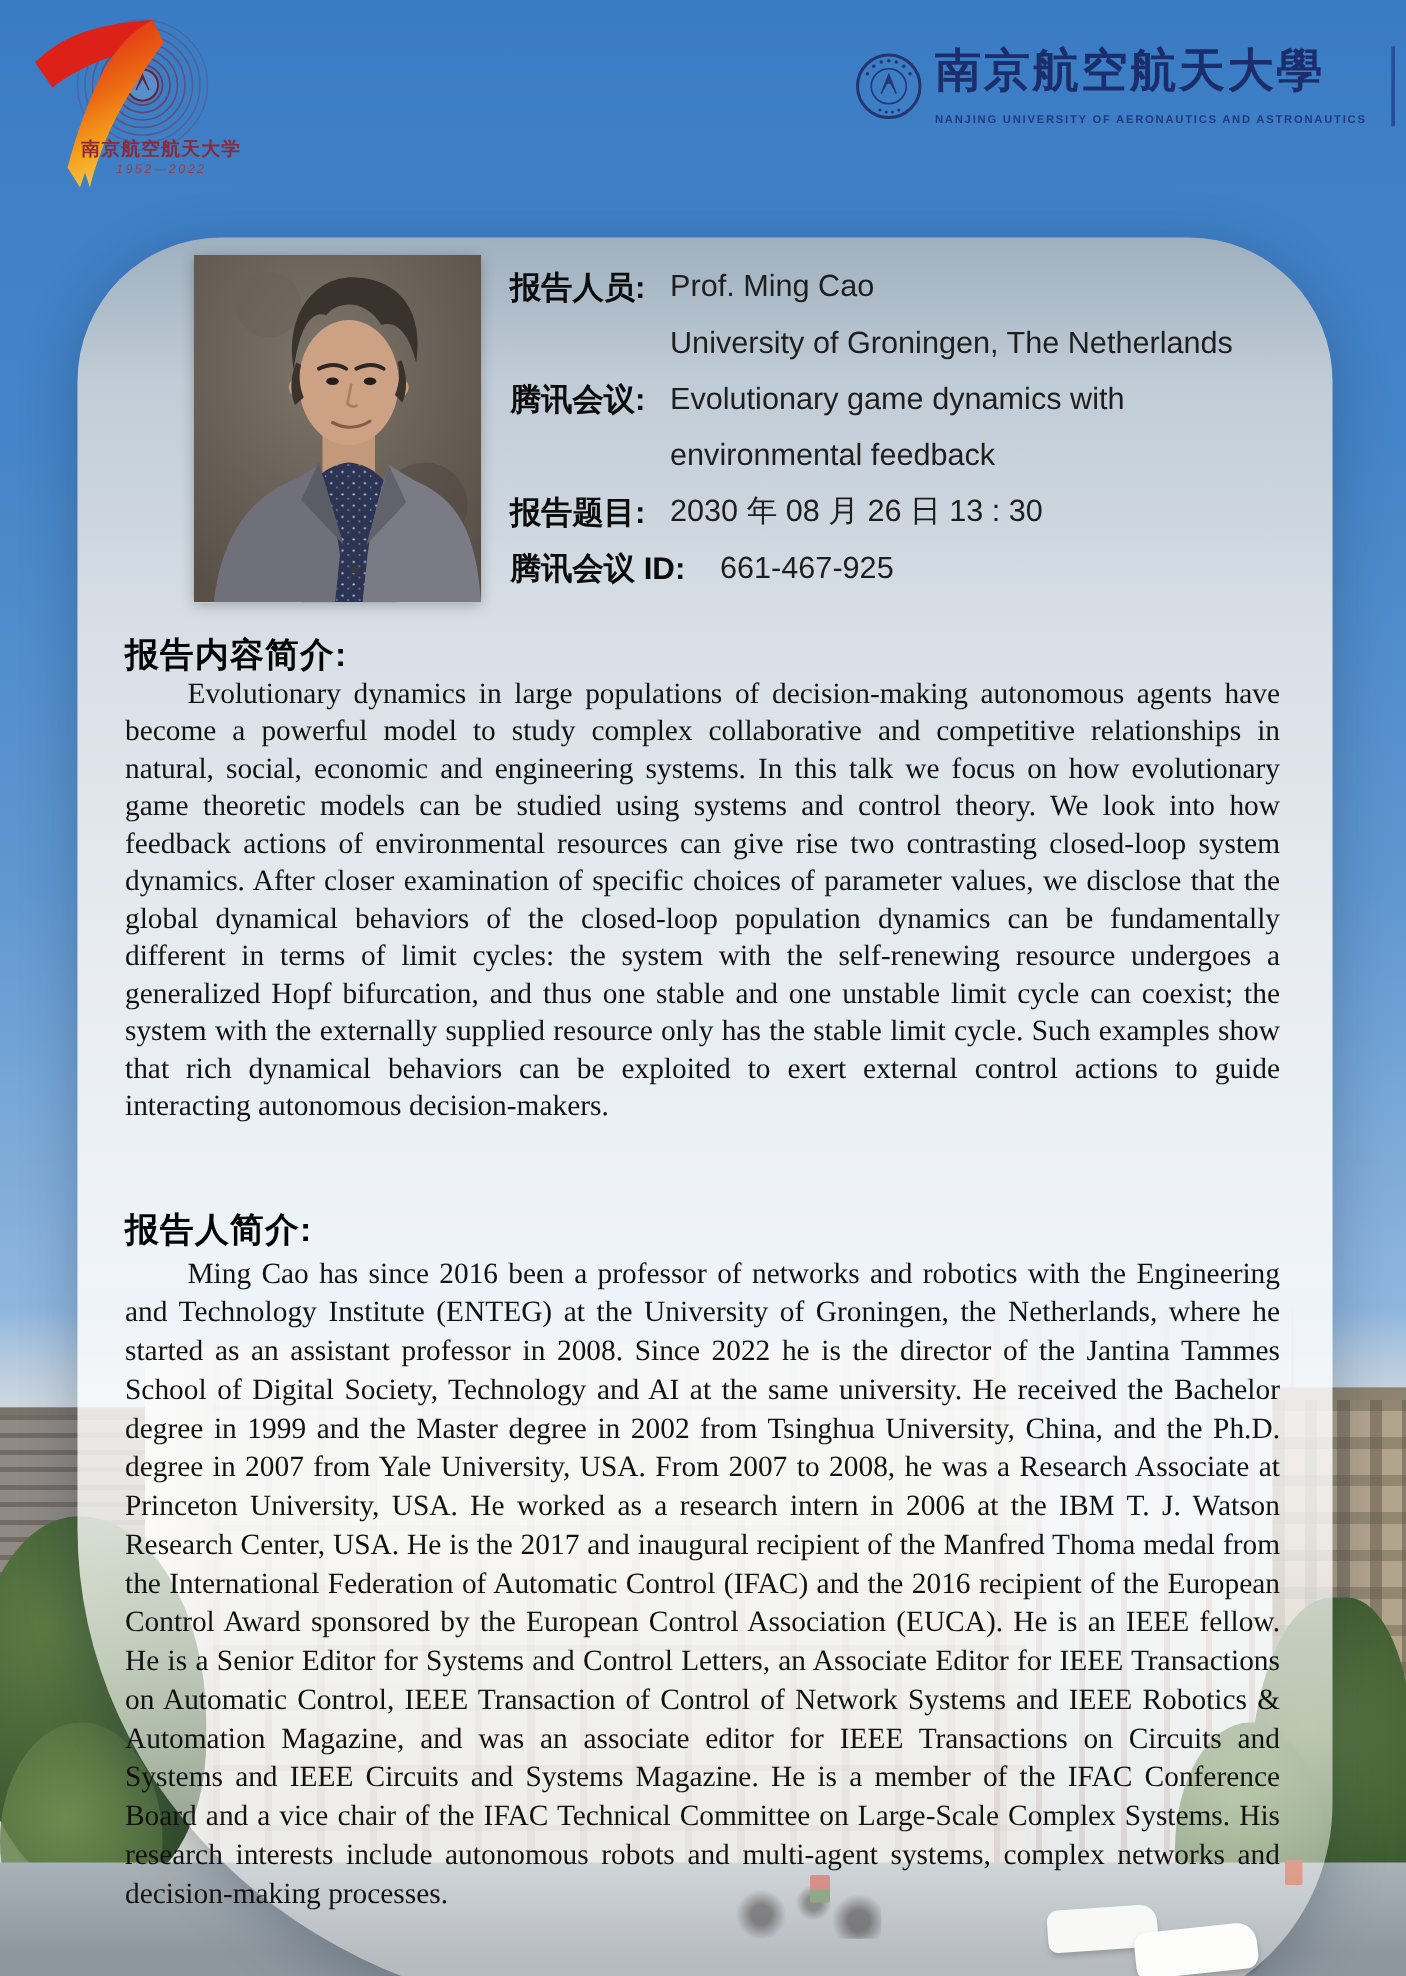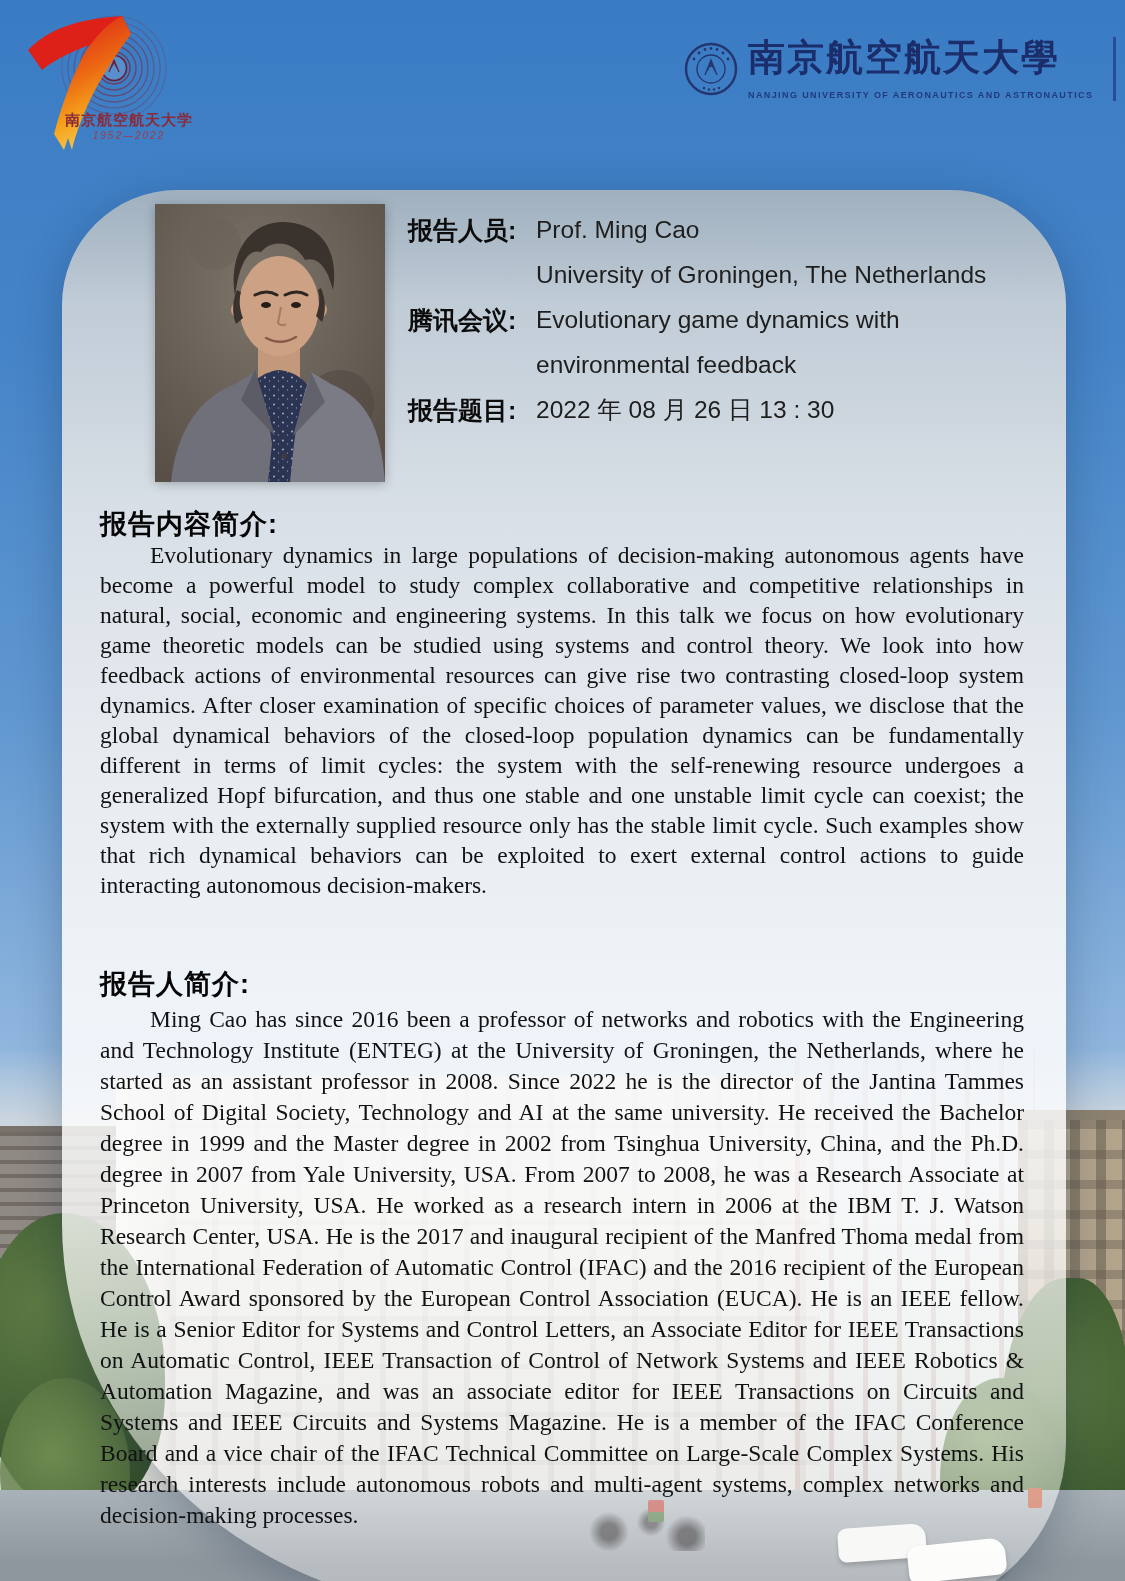--- a/index.html
+++ b/index.html
@@ -223,21 +223,25 @@
       </div>
       <div class="row">
         <span class="lab">腾讯会议:</span>
         <span class="val">Evolutionary game dynamics with</span>
       </div>
       <div class="row cont">
         <span class="val">environmental feedback</span>
       </div>
       <div class="row">
         <span class="lab">报告题目:</span>
-        <span class="val">2022 年 08 月 26 日  13 : 30</span>
+        <span class="val">2030 年 08 月 26 日  13 : 30</span>
+      </div>
+      <div class="row">
+        <span class="lab wide">腾讯会议 ID:</span>
+        <span class="val">661-467-925</span>
       </div>
     </div>
 
     <div class="sec-head abs-head">报告内容简介:</div>
     <div class="para abs-body">Evolutionary dynamics in large populations of decision-making autonomous agents have become a powerful model to study complex collaborative and competitive relationships in natural, social, economic and engineering systems. In this talk we focus on how evolutionary game theoretic models can be studied using systems and control theory. We look into how feedback actions of environmental resources can give rise two contrasting closed-loop system dynamics. After closer examination of specific choices of parameter values, we disclose that the global dynamical behaviors of the closed-loop population dynamics can be fundamentally different in terms of limit cycles: the system with the self-renewing resource undergoes a generalized Hopf bifurcation, and thus one stable and one unstable limit cycle can coexist; the system with the externally supplied resource only has the stable limit cycle. Such examples show that rich dynamical behaviors can be exploited to exert external control actions to guide interacting autonomous decision-makers.</div>
 
     <div class="sec-head bio-head">报告人简介:</div>
     <div class="para bio-body">Ming Cao has since 2016 been a professor of networks and robotics with the Engineering and Technology Institute (ENTEG) at the University of Groningen, the Netherlands, where he started as an assistant professor in 2008. Since 2022 he is the director of the Jantina Tammes School of Digital Society, Technology and AI at the same university. He received the Bachelor degree in 1999 and the Master degree in 2002 from Tsinghua University, China, and the Ph.D. degree in 2007 from Yale University, USA. From 2007 to 2008, he was a Research Associate at Princeton University, USA. He worked as a research intern in 2006 at the IBM T. J. Watson Research Center, USA. He is the 2017 and inaugural recipient of the Manfred Thoma medal from the International Federation of Automatic Control (IFAC) and the 2016 recipient of the European Control Award sponsored by the European Control Association (EUCA). He is an IEEE fellow. He is a Senior Editor for Systems and Control Letters, an Associate Editor for IEEE Transactions on Automatic Control, IEEE Transaction of Control of Network Systems and IEEE Robotics &amp; Automation Magazine, and was an associate editor for IEEE Transactions on Circuits and Systems and IEEE Circuits and Systems Magazine. He is a member of the IFAC Conference Board and a vice chair of the IFAC Technical Committee on Large-Scale Complex Systems. His research interests include autonomous robots and multi-agent systems, complex networks and decision-making processes.</div>
 
   </div>

